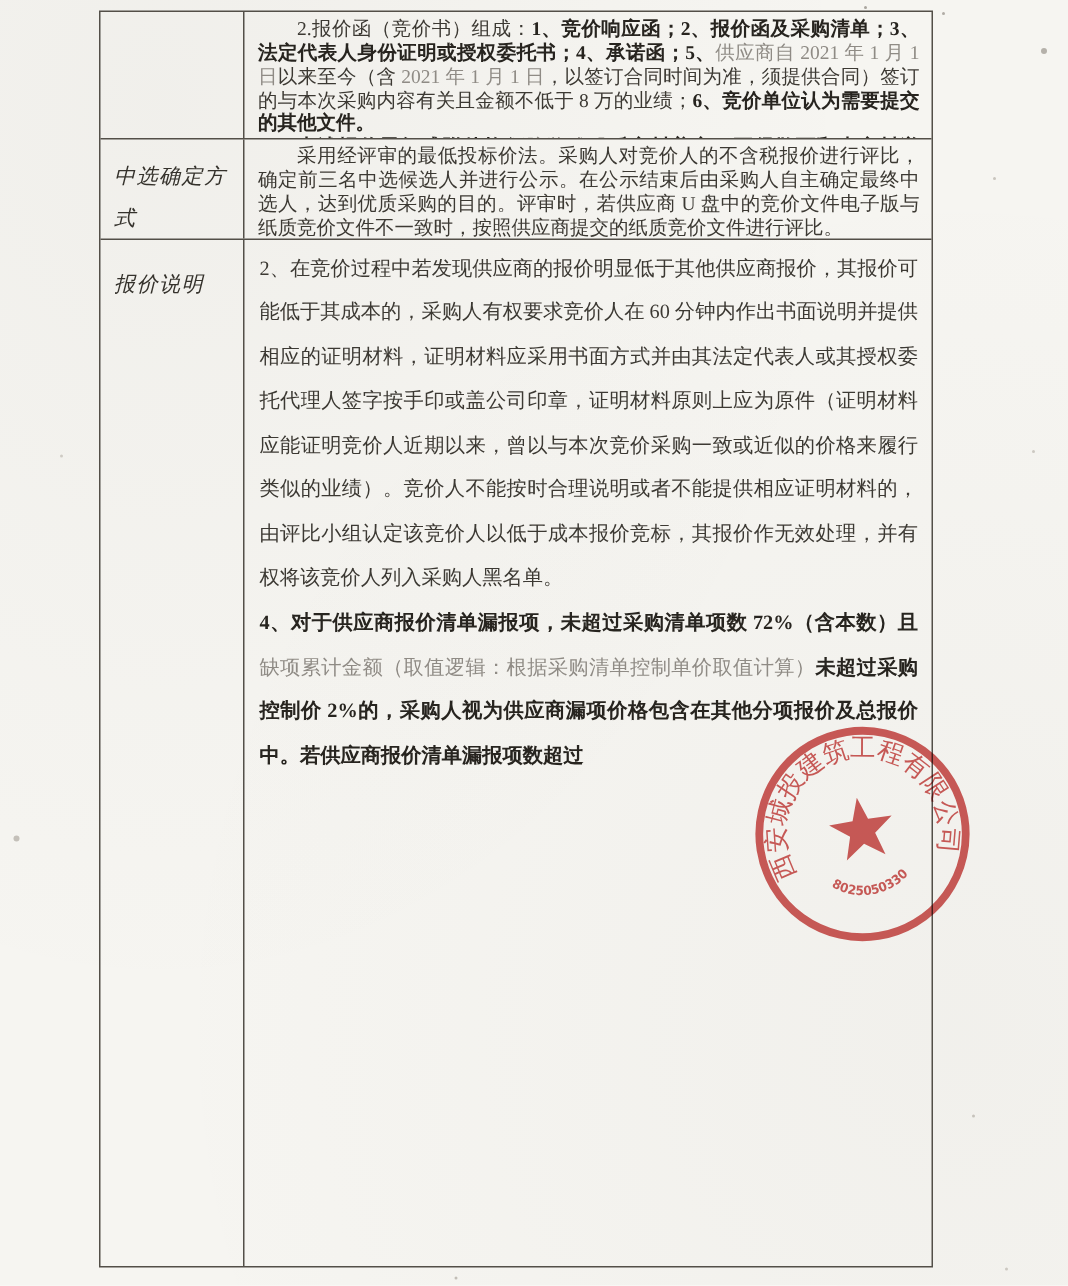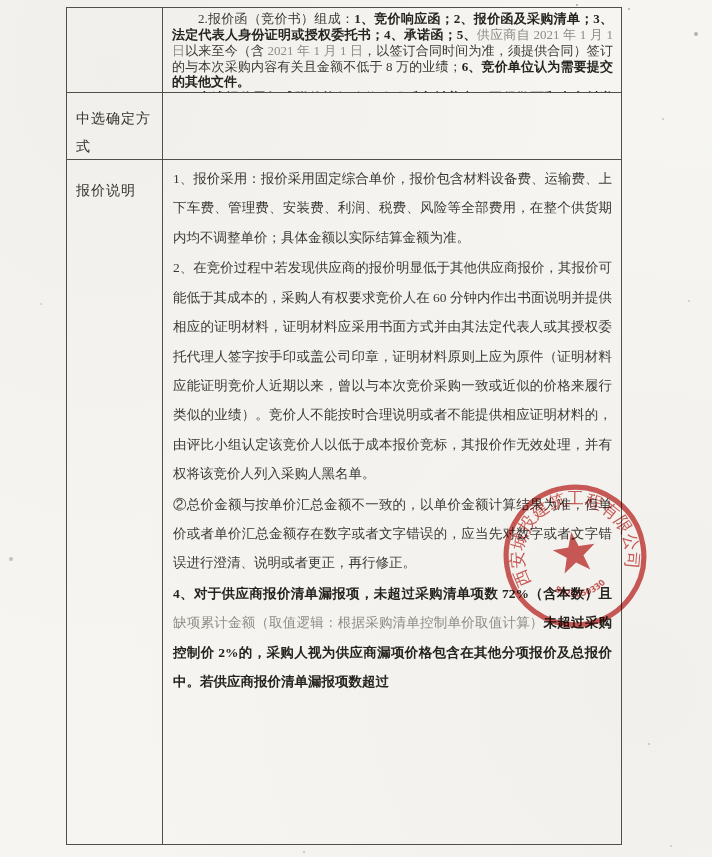--- a/index.html
+++ b/index.html
@@ -40,20 +40,21 @@
   .row:last-child{border-bottom:none;}
   .row-1{height:84px;}
   .row-2{height:66px;}
   .row-3{flex:1 1 auto;}
   .cell{overflow:hidden;}
   .head{
     flex:0 0 80px;width:80px;border-right:1px solid #534f48;
     font-size:14px;letter-spacing:1px;
     padding:12px 6px 0 9px;line-height:2.0;
     color:#35322c;
+    font-style:italic;
   }
   .head-quote{padding-top:21px;line-height:1.4;}
   .body{
     flex:1 1 auto;
     text-align:justify;
   }
   .body-tight{
     font-size:13px;line-height:1.22;
     padding:3px 8px 0 9px;
   }
@@ -89,30 +90,31 @@
       <div class="cell body body-tight">
           <div class="para indent"><span class="run-n">2.报价函（竞价书）组成：</span><span class="run-b">1、竞价响应函；2、报价函及采购清单；3、法定代表人身份证明或授权委托书；4、承诺函；5、</span><span class="run-f">供应商自 2021 年 1 月 1 日</span><span class="run-n">以来至今（含 </span><span class="run-f">2021 年 1 月 1 日</span><span class="run-n">，以签订合同时间为准，须提供合同）签订的与本次采购内容有关且金额不低于 8 万的业绩；</span><span class="run-b">6、竞价单位认为需要提交的其他文件。</span></div>
           <div class="para indent"><span class="run-b">上述报价函组成附件均须</span><span class="run-f">胶装成册</span><span class="run-b">后密封盖章，不得散页和未密封递交。</span></div>
         </div>
     </div>
 
     <div class="row row-2">
       <div class="cell head">
         <span>中选确定方式</span>
       </div>
+      <div class="cell body body-tight">
+          <div class="para indent"><span class="run-n">采用经评审的最低投标价法。采购人对竞价人的不含税报价进行评比，确定前三名中选候选人并进行公示。在公示结束后由采购人自主确定最终中选人，达到优质采购的目的。评审时，若供应商 U 盘中的竞价文件电子版与纸质竞价文件不一致时，按照供应商提交的纸质竞价文件进行评比。</span></div>
+        </div>
     </div>
 
     <div class="row row-3">
       <div class="cell head head-quote">
         <span>报价说明</span>
       </div>
       <div class="cell body body-spread">
-          <div class="para"><span class="run-n">1、报价采用：报价采用固定综合单价，报价包含材料设备费、运输费、上下车费、管理费、安装费、利润、税费、风险等全部费用，在整个供货期内均不调整单价；具体金额以实际结算金额为准。</span></div>
           <div class="para"><span class="run-n">2、在竞价过程中若发现供应商的报价明显低于其他供应商报价，其报价可能低于其成本的，采购人有权要求竞价人在 60 分钟内作出书面说明并提供相应的证明材料，证明材料应采用书面方式并由其法定代表人或其授权委托代理人签字按手印或盖公司印章，证明材料原则上应为原件（证明材料应能证明竞价人近期以来，曾以与本次竞价采购一致或近似的价格来履行类似的业绩）。竞价人不能按时合理说明或者不能提供相应证明材料的，由评比小组认定该竞价人以低于成本报价竞标，其报价作无效处理，并有权将该竞价人列入采购人黑名单。</span></div>
-          <div class="para"><span class="run-n">②总价金额与按单价汇总金额不一致的，以单价金额计算结果为准，但单价或者单价汇总金额存在数字或者文字错误的，应当先对数字或者文字错误进行澄清、说明或者更正，再行修正。</span></div>
           <div class="para"><span class="run-b">4、对于供应商报价清单漏报项，未超过采购清单项数 72%（含本数）且</span><span class="run-f">缺项累计金额（取值逻辑：根据采购清单控制单价取值计算）</span><span class="run-b">未超过采购控制价 2%的，采购人视为供应商漏项价格包含在其他分项报价及总报价中。若供应商报价清单漏报项数超过</span></div>
         </div>
     </div>
 
   </div>
 
   <div class="stamp">
     <svg viewBox="0 0 200 200" xmlns="http://www.w3.org/2000/svg">
       <g fill="#c8403e" stroke="none">
         <circle cx="100" cy="100" r="93" fill="none" stroke="#c8403e" stroke-width="7"></circle>

